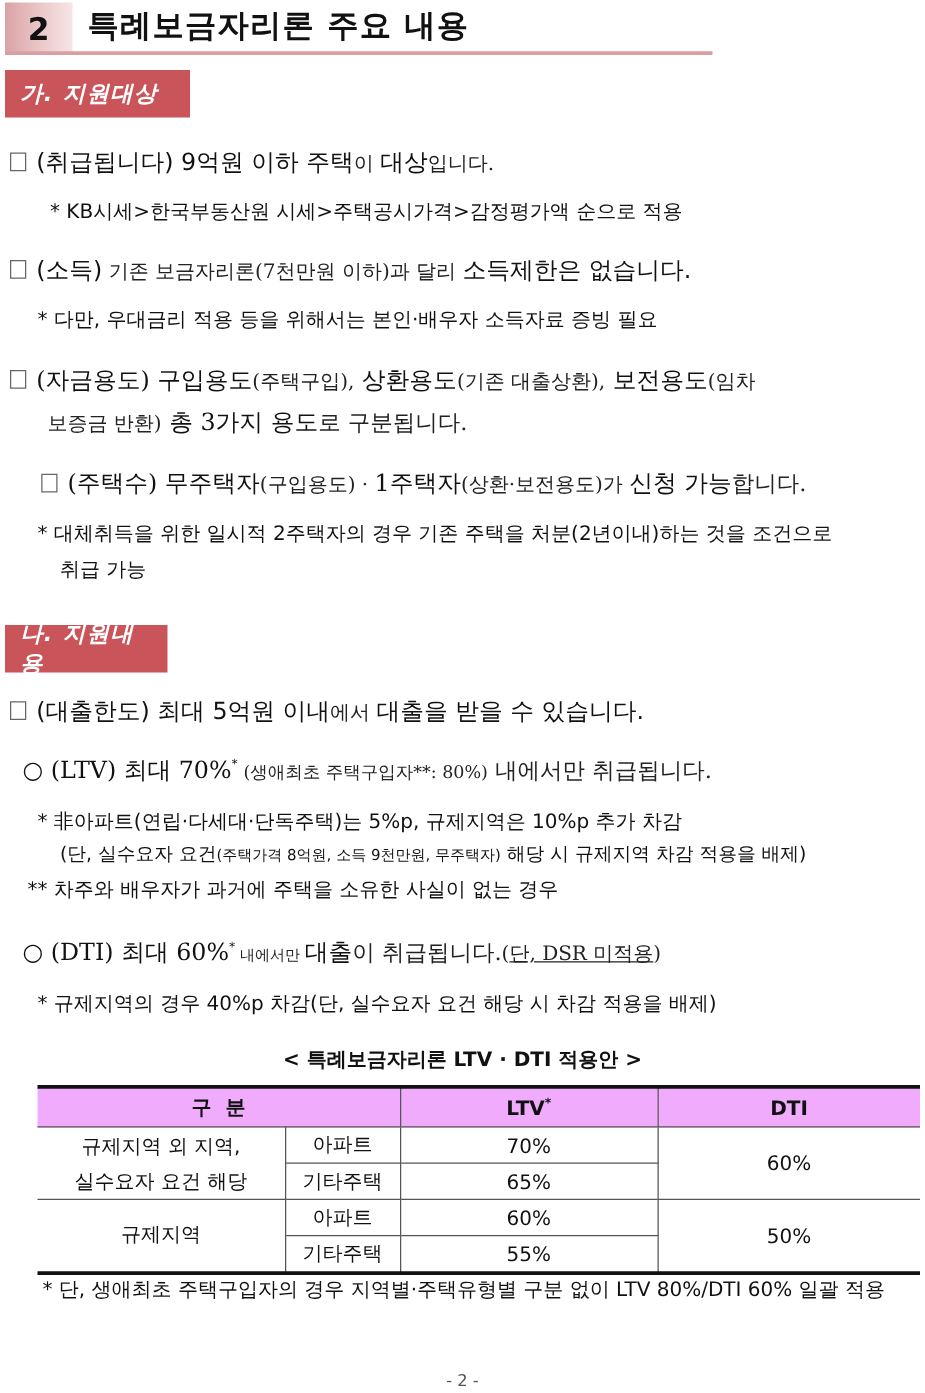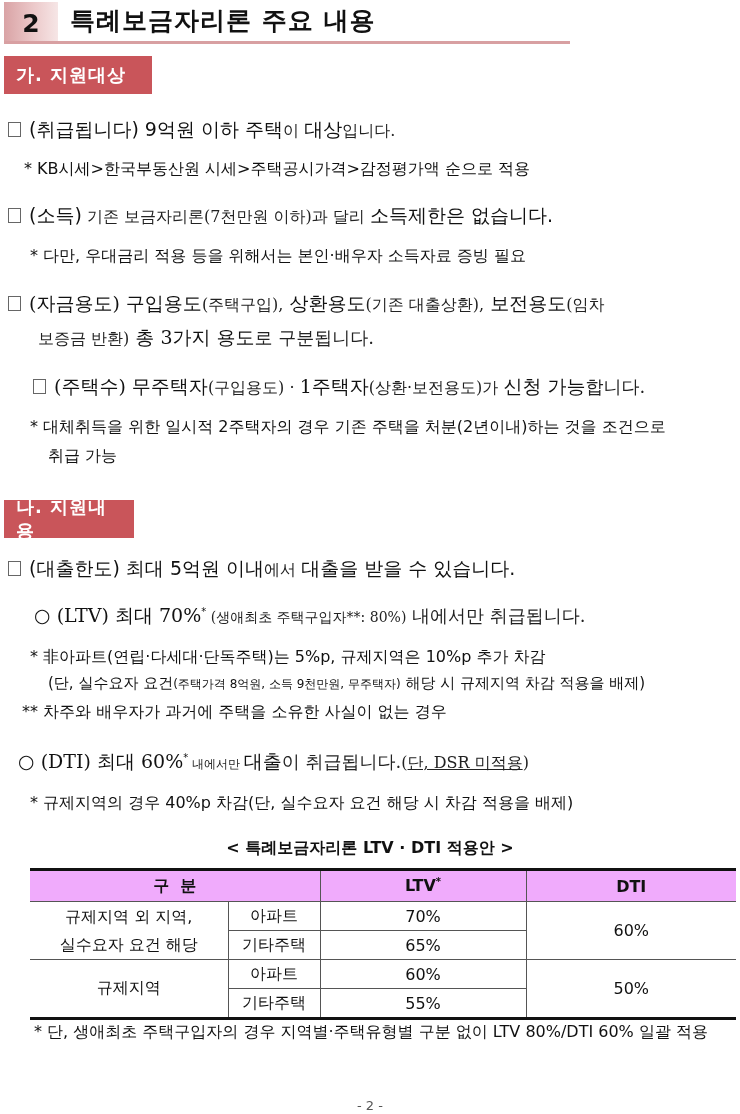--- a/index.html
+++ b/index.html
@@ -9,21 +9,21 @@
   .serif { font-family:"DejaVu Serif","Liberation Serif", serif; }
 
   
   .sec-num { left:4px; top:2px; width:54px; height:42px;
              background:linear-gradient(90deg,#d9a3a5 0%, #ecc9ca 55%, #f6e6e6 100%);
              font-weight:bold; font-size:25px; display:flex; align-items:center; justify-content:center; }
   .sec-title { left:70px; top:4px; font-size:25px; font-weight:bold; letter-spacing:1px; }
   .sec-rule { left:4px; top:41px; width:566px; height:3px; background:#d8a0a2; }
 
   .sub-head { background:#c9555a; color:#fff; font-weight:bold; font-size:18px;
-              height:38px; display:flex; align-items:center; padding:0 12px; letter-spacing:1px; box-sizing:border-box; }
+              height:38px; display:flex; align-items:center; padding:0 12px; letter-spacing:1px; box-sizing:border-box;font-style:italic; }
 
   .line { font-size:19px; white-space:nowrap; }
   .box { display:inline-block; width:13px; height:15px; border:1.4px solid #666; margin-right:8px; vertical-align:-1px; box-sizing:border-box; }
   .note { font-size:16px; white-space:nowrap; }
   .b { font-weight:normal; }
   .thin { font-family:"DejaVu Serif","Liberation Serif", serif; font-weight:normal; font-size:16px; color:#222; }
   .sup { font-size:10px; vertical-align:super; }
   .u { text-decoration:underline; }
 
   
@@ -43,21 +43,21 @@
 
 <div class="abs sec-num">2</div>
 <div class="abs sec-title">특례보금자리론 주요 내용</div>
 <div class="abs sec-rule"></div>
 
 <div class="abs sub-head" style="left:4px; top:56px; width:148px;">가. 지원대상</div>
 
 <div class="abs line" style="left:8px; top:117px;">
   <span class="box"></span><span>(취급됩니다) 9억원 이하 주택</span><span class="thin">이 </span><span class="b">대상</span><span class="thin">입니다.</span>
 </div>
-<div class="abs note" style="left:24px; top:159px;">* KB시세&gt;한국부동산원 시세&gt;주택공시가격&gt;감정평가액 순으로 적용</div>
+<div class="abs note" style="left:40px; top:159px;">* KB시세&gt;한국부동산원 시세&gt;주택공시가격&gt;감정평가액 순으로 적용</div>
 
 <div class="abs line" style="left:8px; top:203px;">
   <span class="box"></span><span>(소득)</span><span class="thin"> 기존 보금자리론(7천만원 이하)과 달리 </span><span class="b">소득제한은 없습니다.</span>
 </div>
 <div class="abs note" style="left:30px; top:246px;">* 다만, 우대금리 적용 등을 위해서는 본인·배우자 소득자료 증빙 필요</div>
 
 <div class="abs line" style="left:8px; top:291px;">
   <span class="box"></span><span class="b serif">(자금용도) 구입용도</span><span class="thin">(주택구입),</span><span class="b serif"> 상환용도</span><span class="thin">(기존 대출상환),</span><span class="b serif"> 보전용도</span><span class="thin">(임차</span>
 </div>
 <div class="abs line" style="left:38px; top:325px;">
@@ -69,21 +69,21 @@
 </div>
 <div class="abs note" style="left:30px; top:417px;">* 대체취득을 위한 일시적 2주택자의 경우 기존 주택을 처분(2년이내)하는 것을 조건으로</div>
 <div class="abs note" style="left:48px; top:446px;">취급 가능</div>
 
 <div class="abs sub-head" style="left:4px; top:500px; width:130px;">나. 지원내용</div>
 
 <div class="abs line" style="left:8px; top:556px;">
   <span class="box"></span><span>(대출한도) 최대 5억원 이내</span><span class="thin">에서 </span><span>대출을 받을 수 있습니다.</span>
 </div>
 
-<div class="abs line" style="left:18px; top:603px;margin-left:16px;">
+<div class="abs line" style="left:18px; top:603px;">
   <span>○</span>
   <span class="b serif">(LTV) 최대 70%</span><span class="sup">*</span><span class="thin" style="font-size:14px"> (생애최초 주택구입자**: 80%)</span><span class="thin" style="font-size:18px"> 내에서만 취급됩니다.</span>
 </div>
 <div class="abs note" style="left:30px; top:647px;">* 非아파트(연립·다세대·단독주택)는 5%p, 규제지역은 10%p 추가 차감</div>
 <div class="abs note" style="left:48px; top:674px; font-size:15px;">
   <span>(단, 실수요자 요건</span><span style="font-size:12px">(주택가격 8억원, 소득 9천만원, 무주택자)</span><span> 해당 시 규제지역 차감 적용을 배제)</span>
 </div>
 <div class="abs note" style="left:22px; top:702px;">** 차주와 배우자가 과거에 주택을 소유한 사실이 없는 경우</div>
 
 <div class="abs line" style="left:18px; top:749px;">

